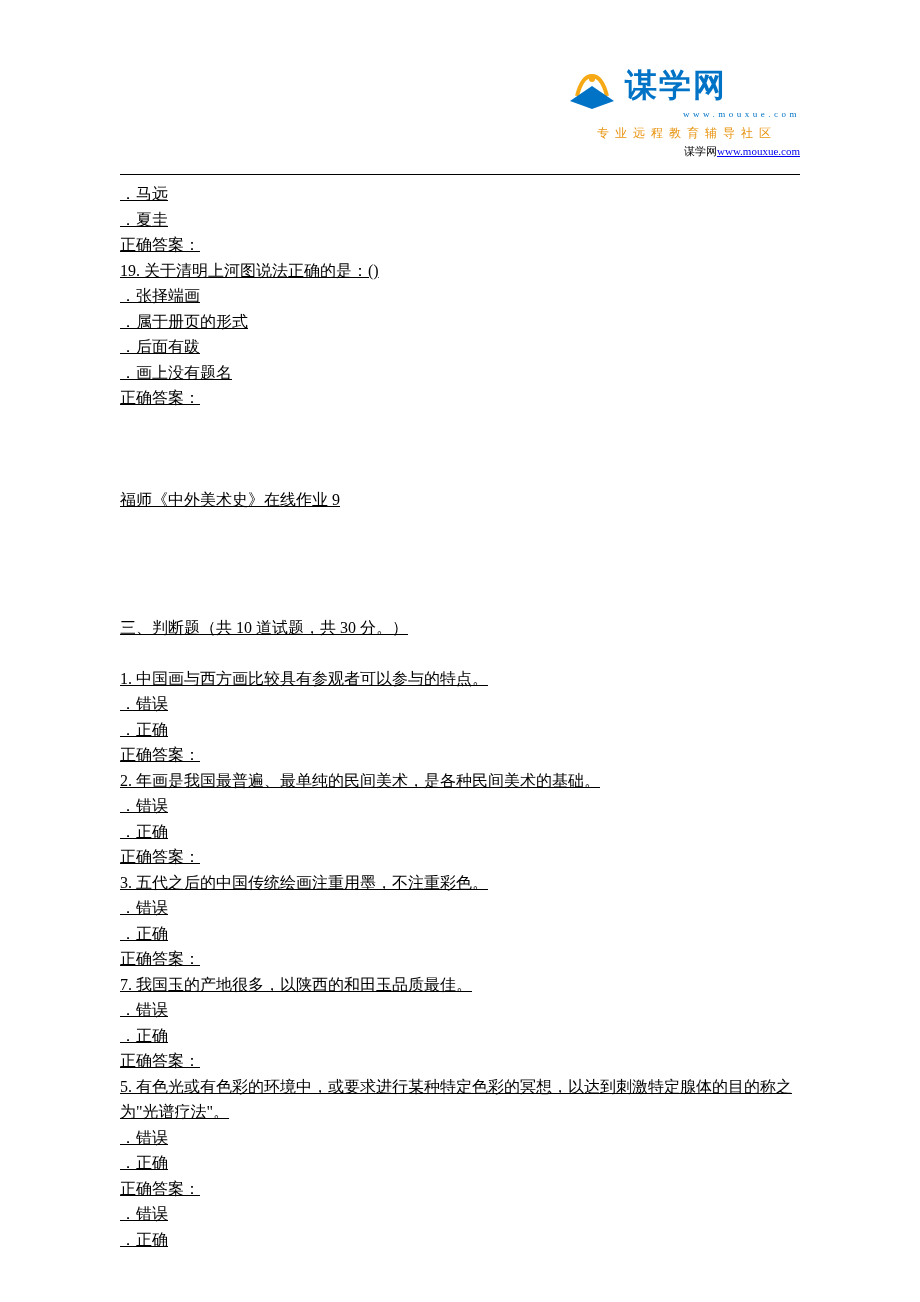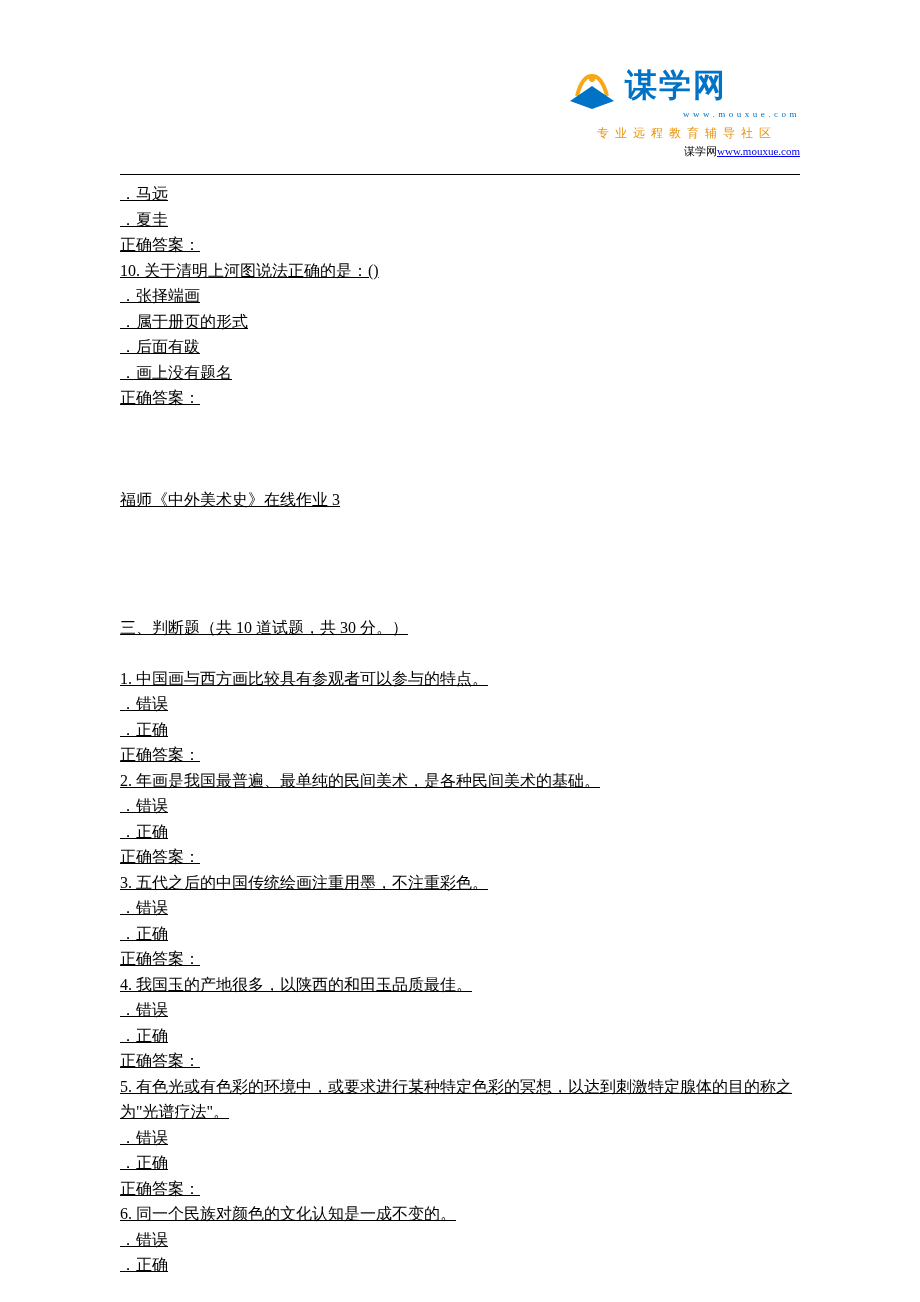--- a/index.html
+++ b/index.html
@@ -113,32 +113,32 @@
   </div>
 </div>
 
 <hr class="hr-line">
 
 <div class="content">
   <div class="line">．马远</div>
   <div class="line">．夏圭</div>
   <div class="line">正确答案：</div>
 
-  <div class="line">10.   关于清明上河图说法正确的是：()</div>
+  <div class="line">19.   关于清明上河图说法正确的是：()</div>
   <div class="line">．张择端画</div>
   <div class="line">．属于册页的形式</div>
   <div class="line">．后面有跋</div>
   <div class="line">．画上没有题名</div>
   <div class="line">正确答案：</div>
 
   <div class="spacer"></div>
   <div class="spacer"></div>
   <div class="spacer"></div>
 
-  <div class="line">福师《中外美术史》在线作业 3</div>
+  <div class="line">福师《中外美术史》在线作业 9</div>
 
   <div class="spacer"></div>
   <div class="spacer"></div>
   <div class="spacer"></div>
   <div class="spacer"></div>
 
   <div class="line">三、判断题（共 10 道试题，共 30 分。）</div>
 
   <div class="spacer"></div>
 
@@ -150,26 +150,25 @@
   <div class="line">2.   年画是我国最普遍、最单纯的民间美术，是各种民间美术的基础。</div>
   <div class="line">．错误</div>
   <div class="line">．正确</div>
   <div class="line">正确答案：</div>
 
   <div class="line">3.   五代之后的中国传统绘画注重用墨，不注重彩色。</div>
   <div class="line">．错误</div>
   <div class="line">．正确</div>
   <div class="line">正确答案：</div>
 
-  <div class="line">4.   我国玉的产地很多，以陕西的和田玉品质最佳。</div>
+  <div class="line">7.   我国玉的产地很多，以陕西的和田玉品质最佳。</div>
   <div class="line">．错误</div>
   <div class="line">．正确</div>
   <div class="line">正确答案：</div>
 
   <div class="line">5.   有色光或有色彩的环境中，或要求进行某种特定色彩的冥想，以达到刺激特定腺体的目的称之为"光谱疗法"。</div>
   <div class="line">．错误</div>
   <div class="line">．正确</div>
   <div class="line">正确答案：</div>
 
-  <div class="line">6.   同一个民族对颜色的文化认知是一成不变的。</div>
   <div class="line">．错误</div>
   <div class="line">．正确</div>
 </div>
 
 </body></html>

